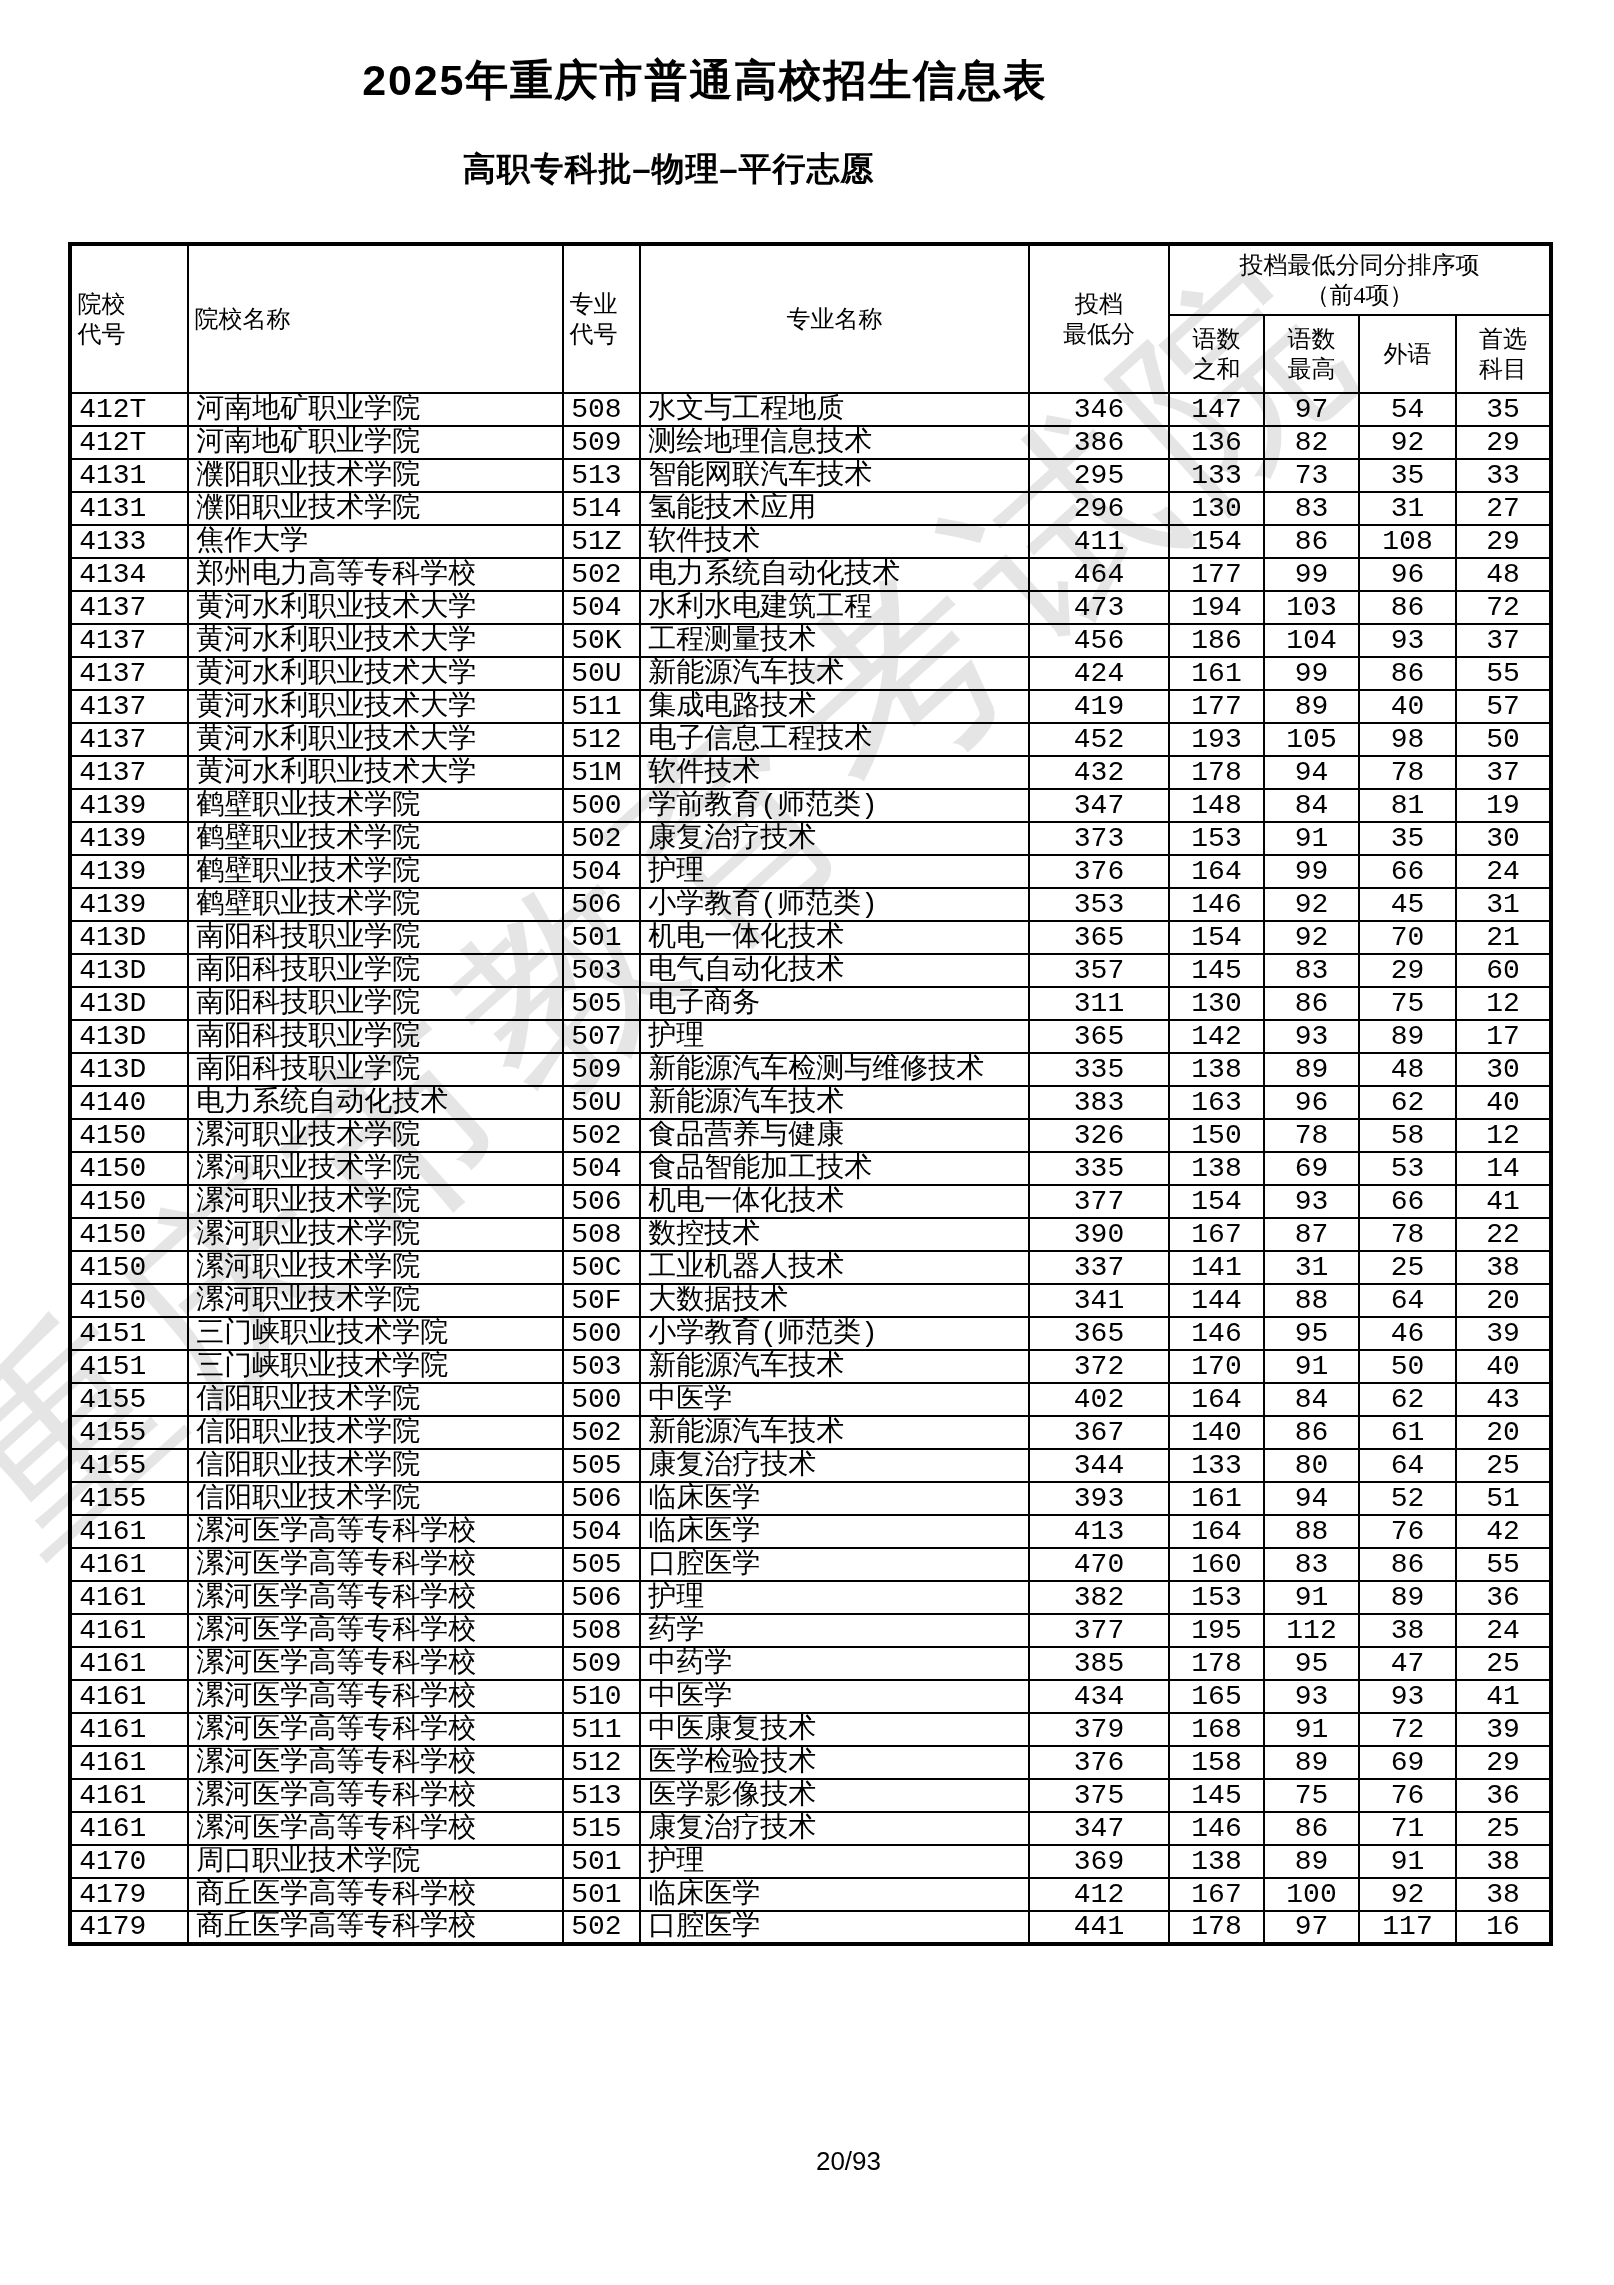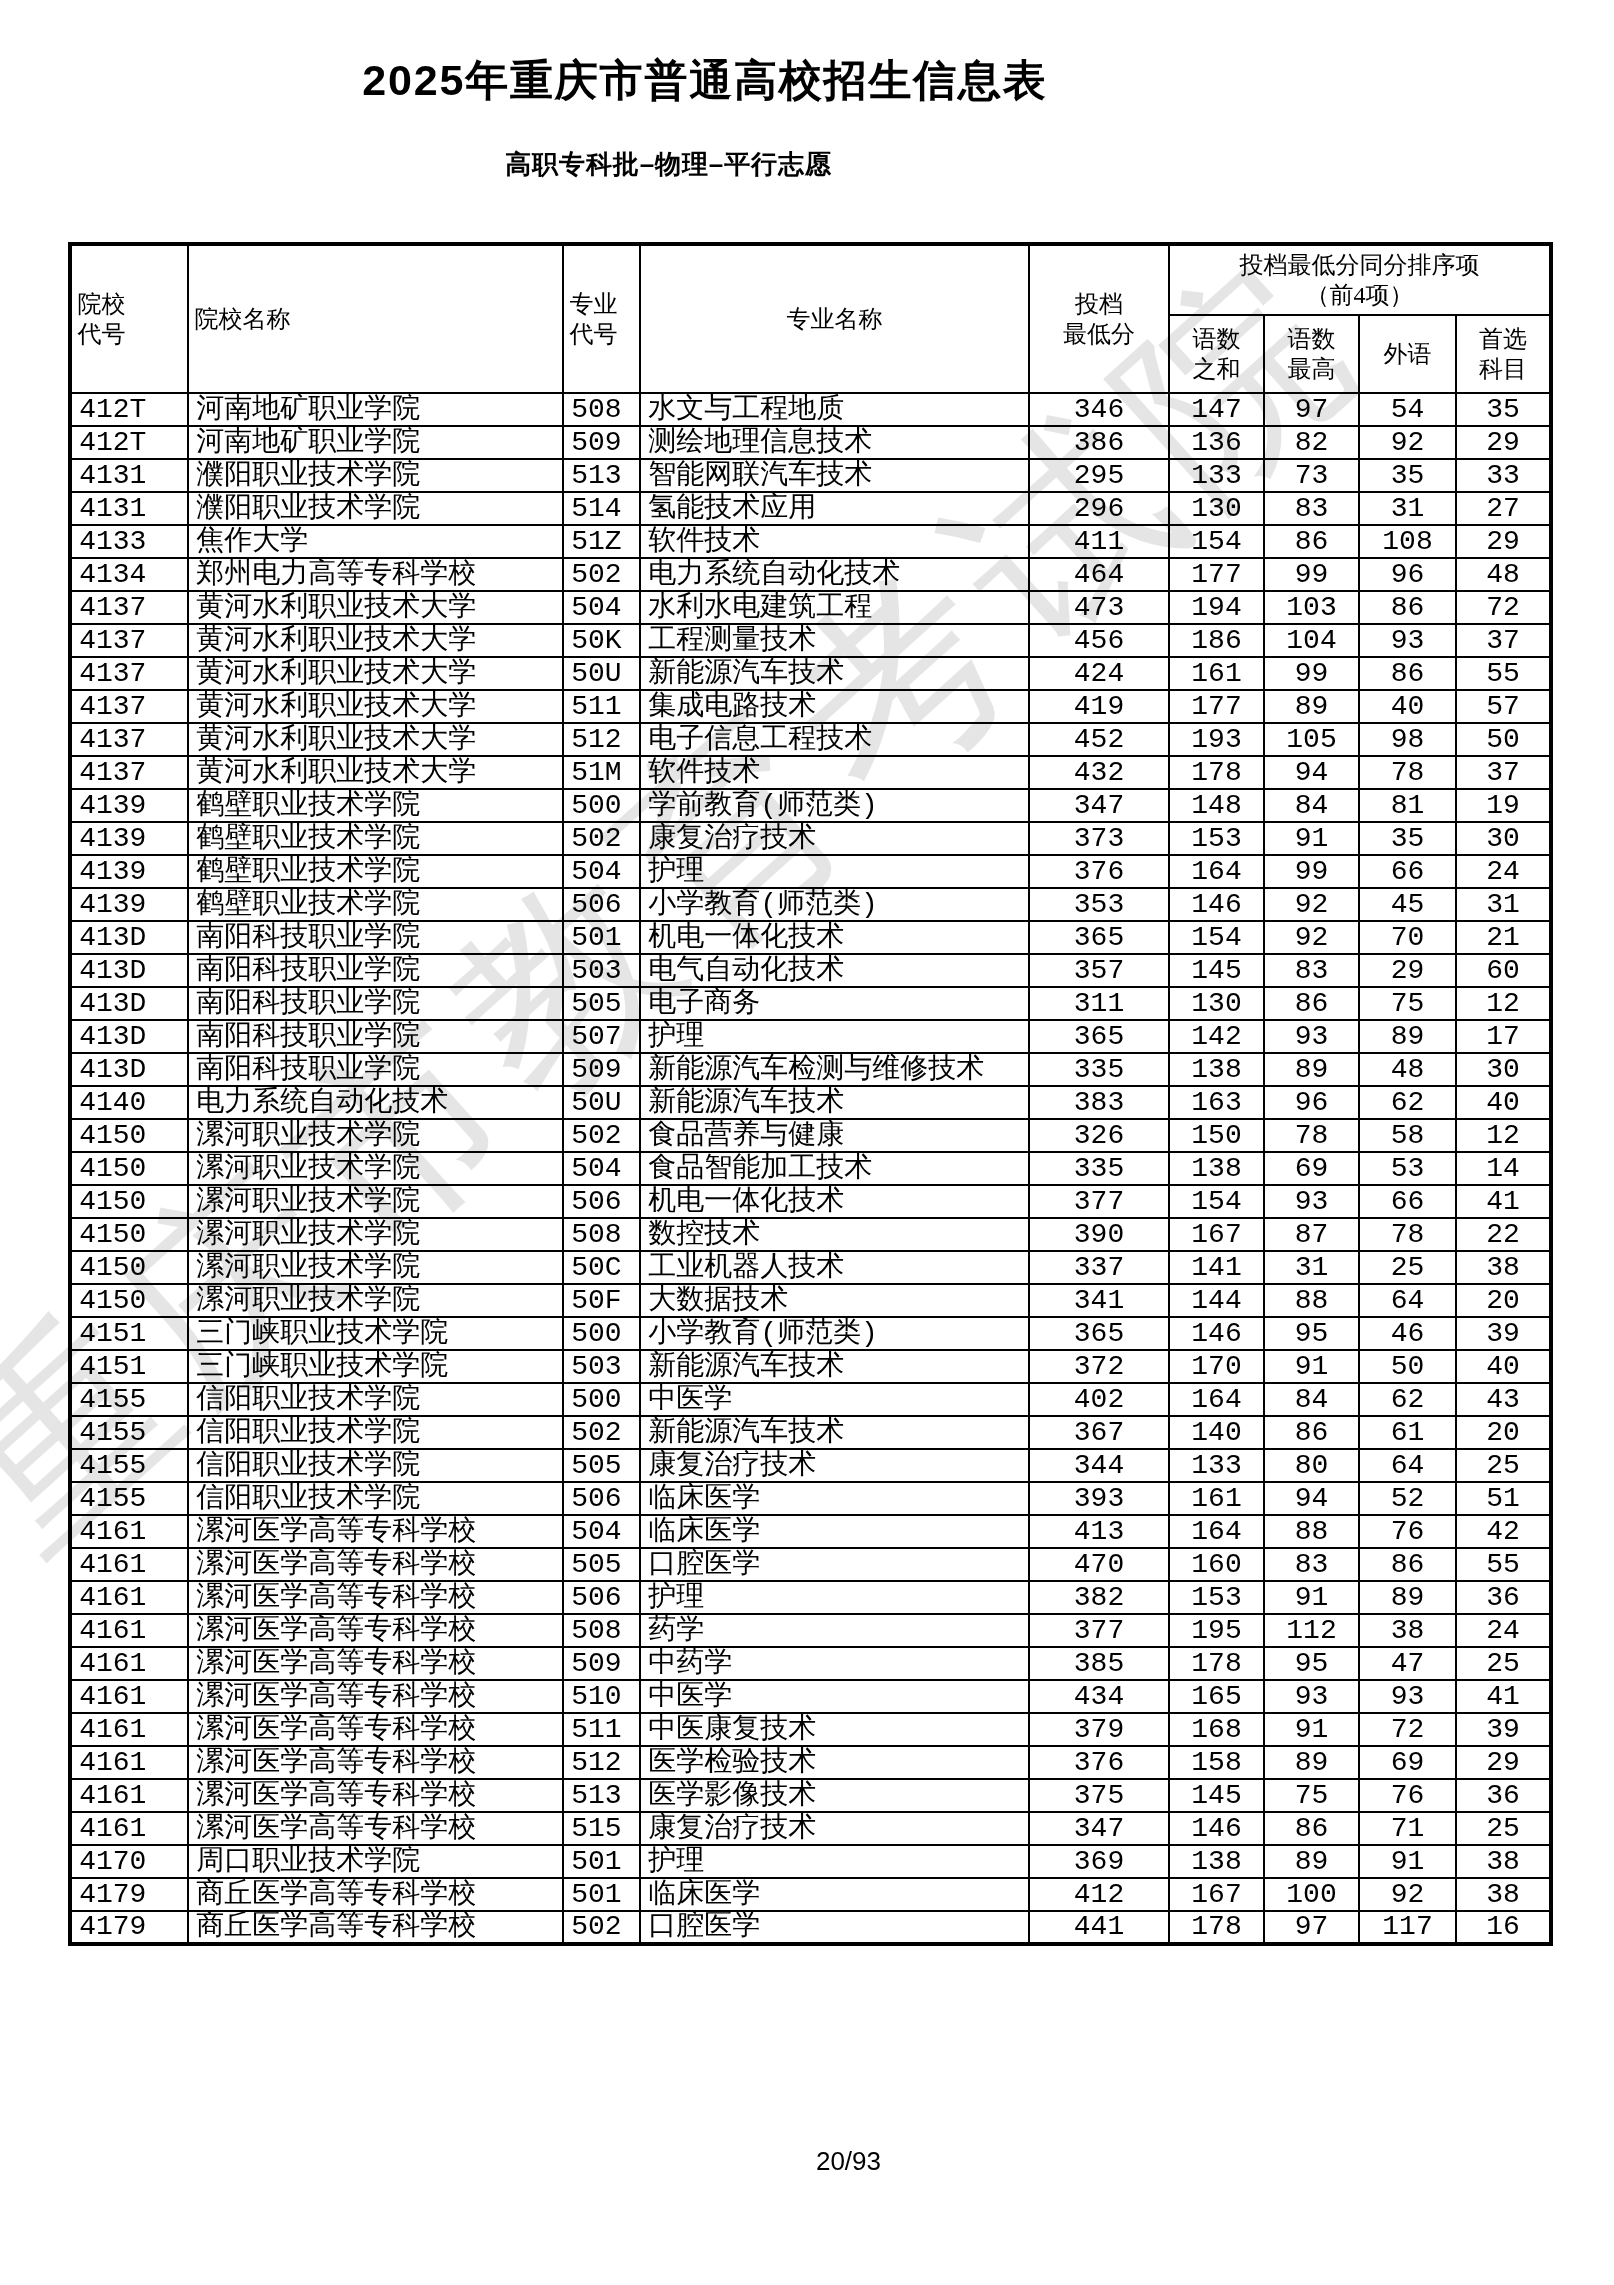--- a/index.html
+++ b/index.html
@@ -14,21 +14,21 @@
   .title{
     position:absolute;top:52px;left:0;width:1410px;
     text-align:center;
     font-family:"Liberation Sans","DejaVu Sans",sans-serif;
     font-weight:bold;font-size:43px;letter-spacing:1.8px;
   }
   .subtitle{
     position:absolute;top:147px;left:0;width:1337px;
     text-align:center;
     font-family:"Liberation Sans","DejaVu Sans",sans-serif;
-    font-weight:bold;font-size:26px;letter-spacing:0.9px;
+    font-weight:bold;font-size:33px;letter-spacing:0.9px;
   }
   .watermark{
     position:absolute;left:656px;top:905px;
     transform:translate(-50%,-50%) rotate(-42deg);
     font-size:208px;letter-spacing:16.3px;white-space:nowrap;
     color:rgba(0,0,0,0.10);
     z-index:0;pointer-events:none;
     font-family:"Liberation Serif","DejaVu Serif",serif;
   }
   .tablewrap{

